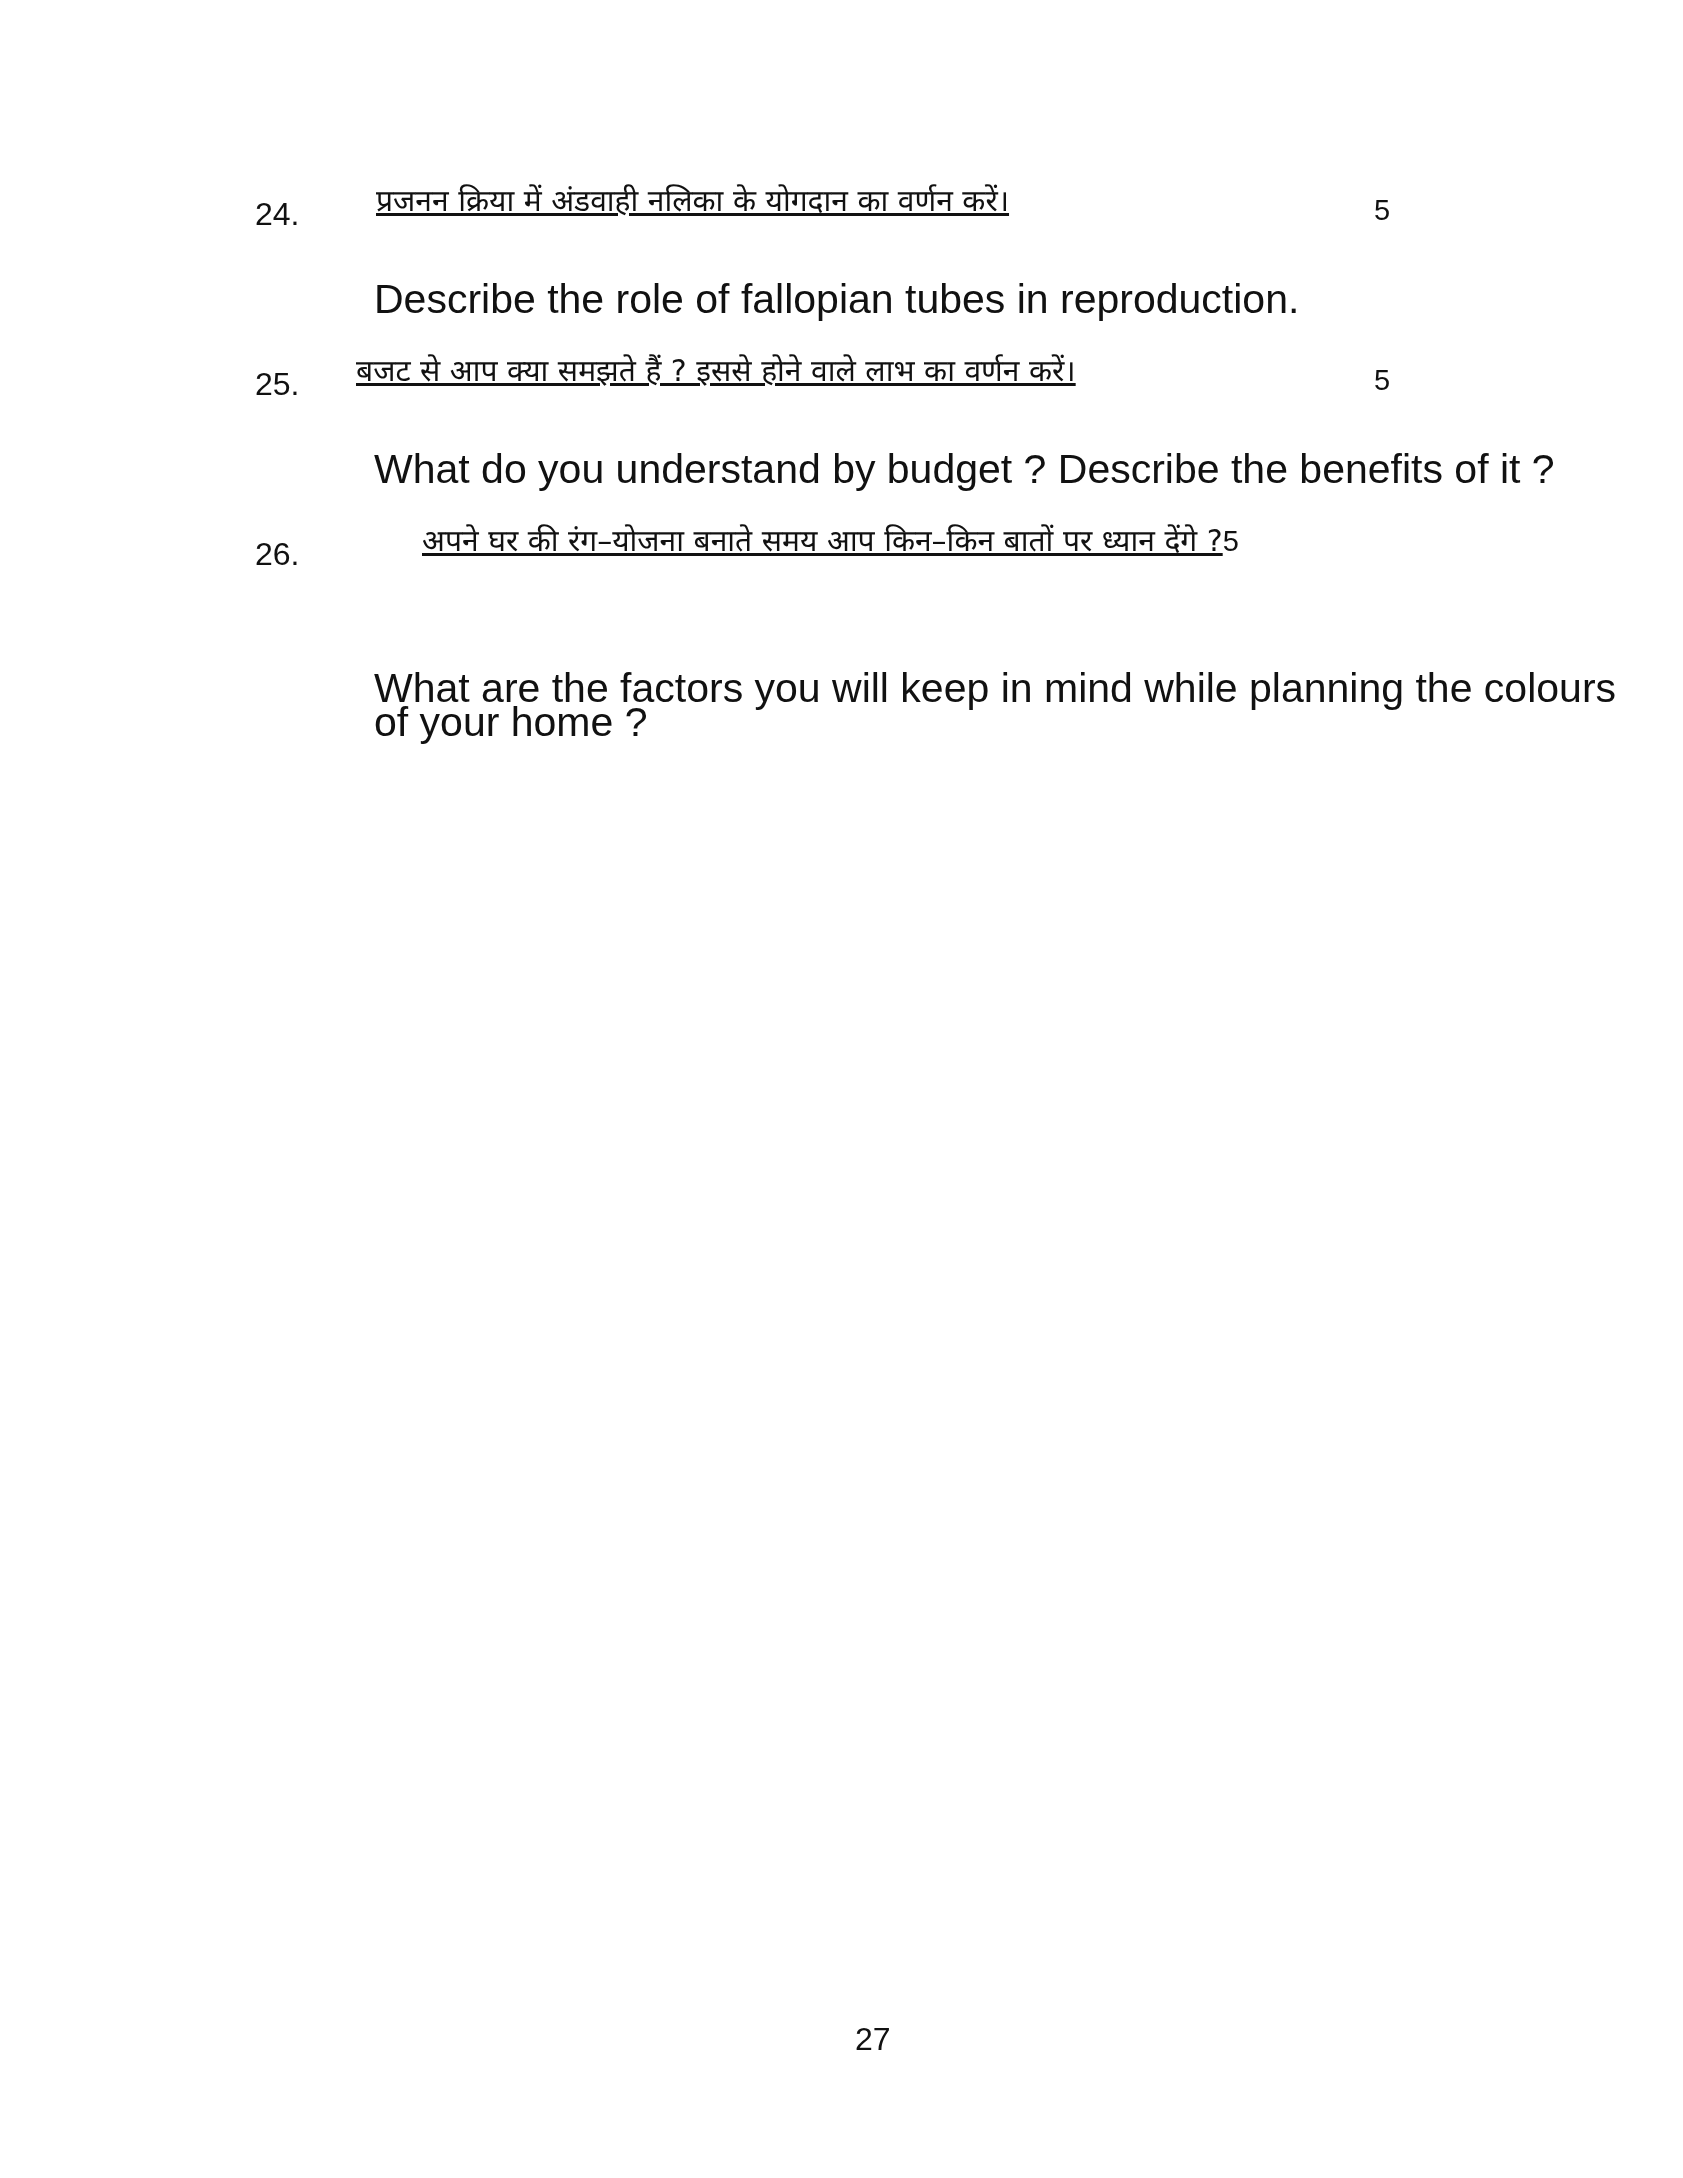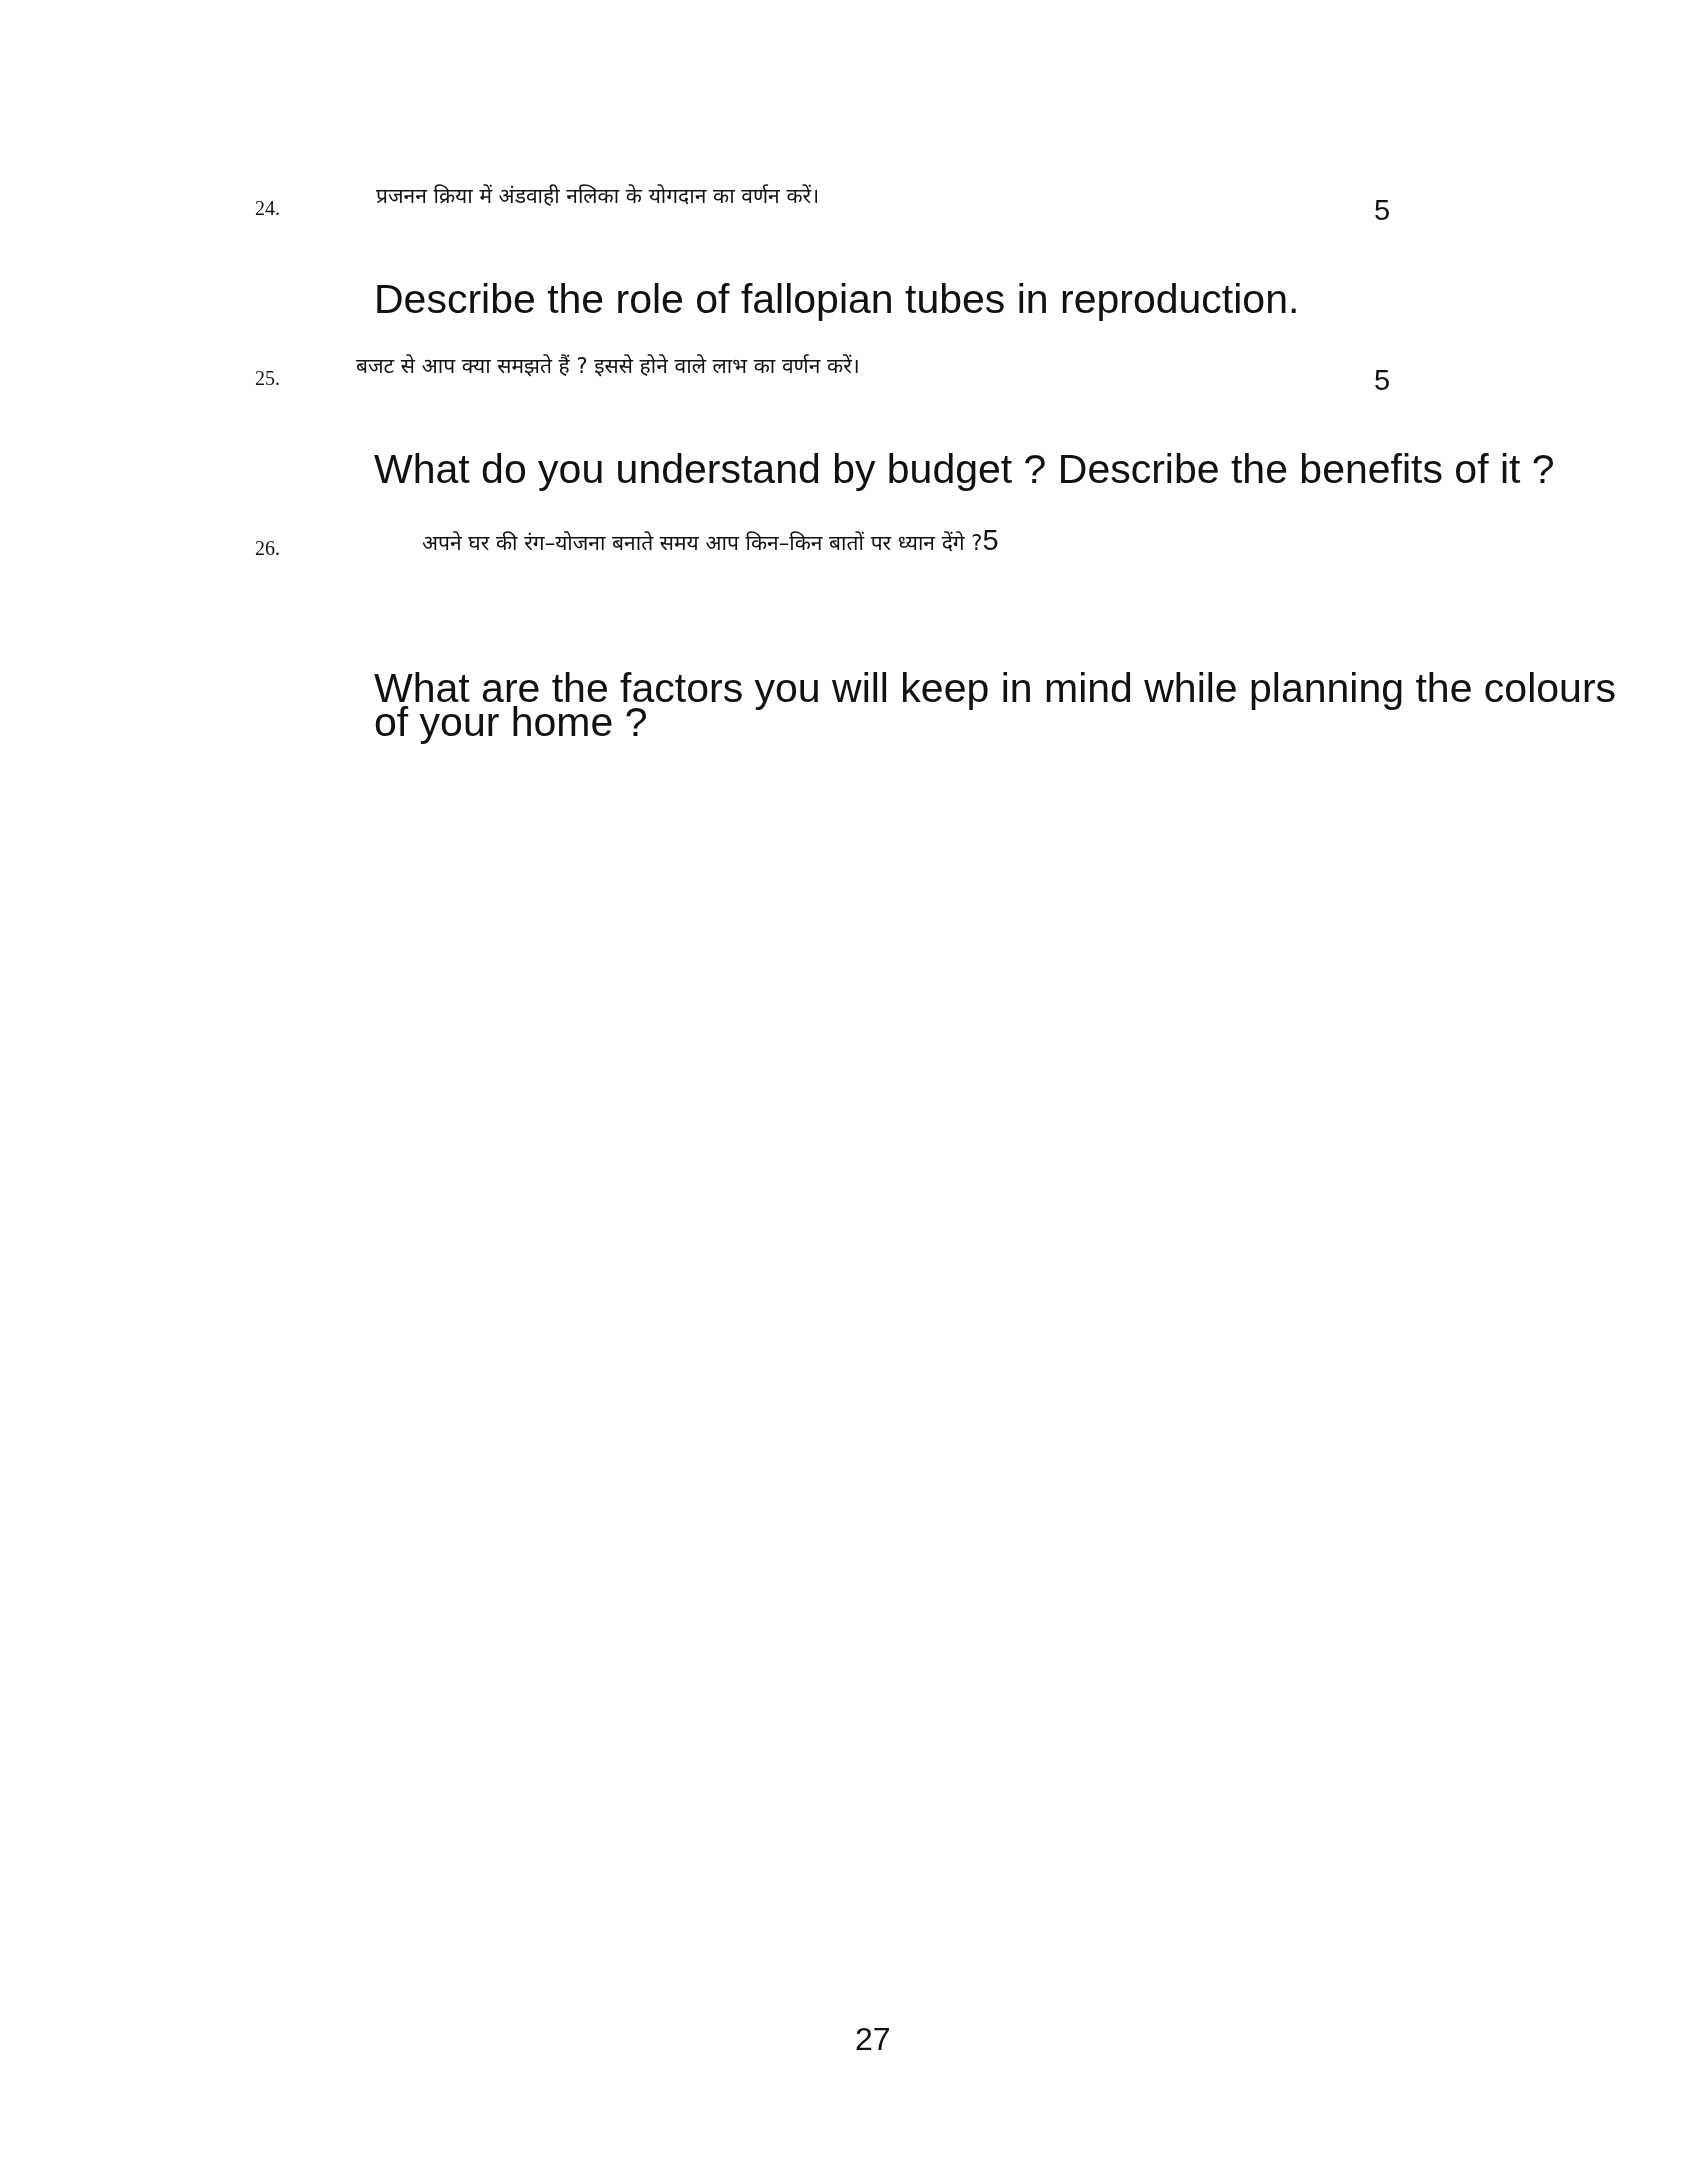--- a/index.html
+++ b/index.html
@@ -1,19 +1,19 @@
 <!DOCTYPE html>
 <html><head>
 <meta charset="utf-8">
 <style>
   html, body { margin:0; padding:0; background:#ffffff; }
   body { width:1683px; height:2178px; position:relative; overflow:hidden; color:#111; }
   .abs { position:absolute; white-space:nowrap; line-height:1; }
-  .qnum { font-family:Liberation Serif, serif; font-size:20px; }
-  .hindi { font-family:"DejaVu Sans", sans-serif; font-size:21px; }
+  .qnum { font-family:Liberation Sans, sans-serif; font-size:32px; }
+  .hindi { font-family:"DejaVu Sans", sans-serif; font-size:30px;text-decoration:underline; }
   .eng { font-family:"Liberation Sans", sans-serif; font-size:41px; }
   .marks { font-family:"Liberation Sans", sans-serif; font-size:29px; }
   .pagenum { font-family:"Liberation Sans", sans-serif; font-size:32px; }
 </style>
 </head>
 <body>
 
 <div>
   <div class="abs qnum" style="left:255px; top:198px;">24.</div>
   <div class="abs hindi" style="left:376px; top:186px;">प्रजनन क्रिया में अंडवाही नलिका के योगदान का वर्णन करें।</div>

